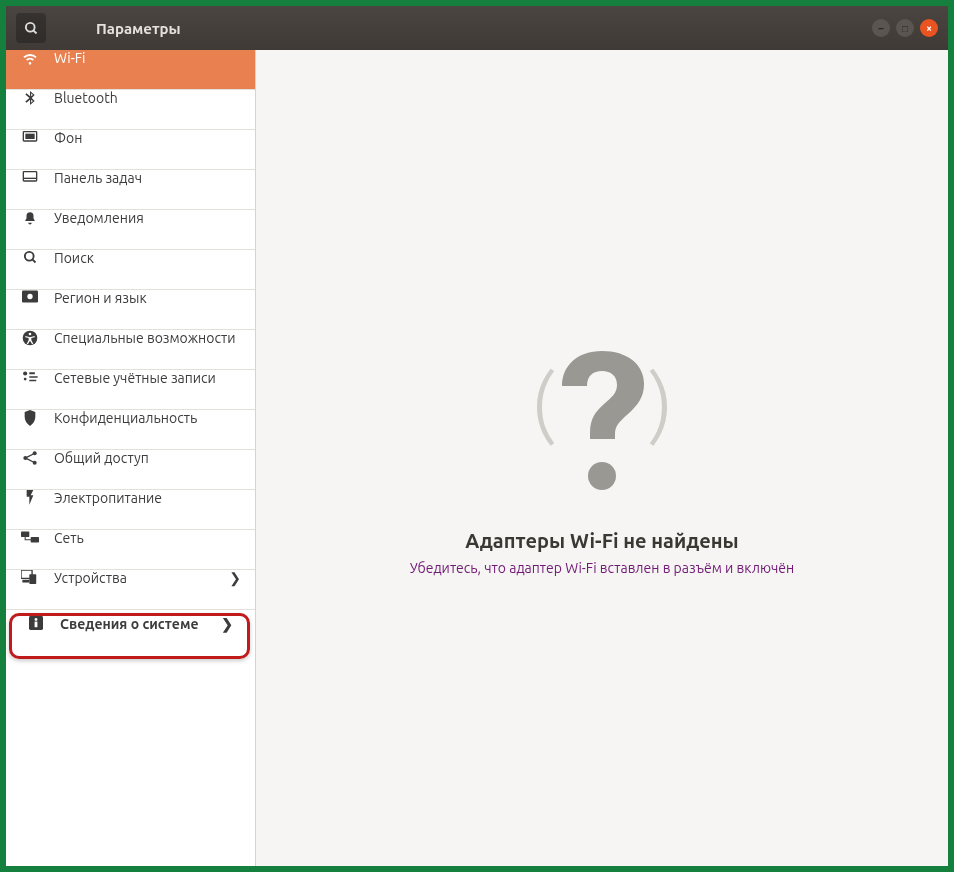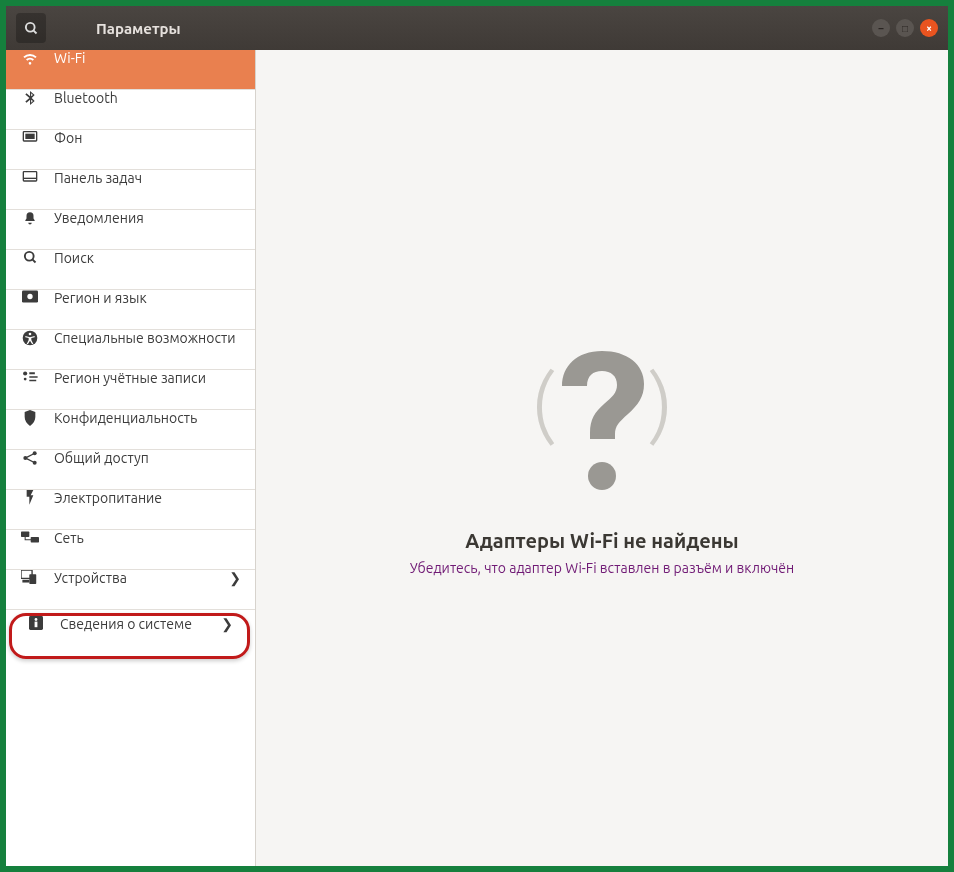--- a/index.html
+++ b/index.html
@@ -13,21 +13,21 @@
   .winctl .close { background: #e95420; color:#fff; }
   .body { display: flex; height: calc(100% - 44px); }
   .sidebar { width: 250px; background: #fff; border-right: 1px solid #d7d3cd; overflow-y: auto; }
   .content { flex: 1; background: #f6f5f3; display:flex; flex-direction:column; align-items:center; justify-content:center; padding:20px; }
   .row { height: 40px; display: flex; padding: 0 14px; border-bottom: 1px solid #e3dfda; cursor: pointer; font-size: 14px; color: #3c3c3c; position:relative; }
   .row .ic { width: 20px; display:flex; justify-content:center; margin-right: 14px; color:#3c3c3c; font-size:15px; }
   .row .lbl { flex:1; }
   .row .chev { color:#3c3c3c; font-size:14px; }
   .row.active { background: #e9804f; color: #fff; }
   .row.active .ic { color:#fff; }
-  .highlight-wrap { border: 3px solid #c11a1a; border-radius: 17px; box-shadow: 0 2px 4px rgba(0,0,0,0.2); margin: 3px 5px 3px 3px; }
+  .highlight-wrap { border: 3px solid #c11a1a; border-radius: 10px; box-shadow: 0 2px 4px rgba(0,0,0,0.2); margin: 3px 5px 3px 3px; font-weight: bold; }
   .highlight-wrap .row { border-bottom: none; }
   .qmark-wrap { display:flex; align-items:center; justify-content:center; margin-bottom: 28px; }
   .qmark { color:#9a9893; }
   .paren { color:#cfcdc8; font-size: 80px; font-weight: 300; margin: 0 -8px; position:relative; top:-20px; }
   .msg-title { font-size: 20px; font-weight: 700; color: #3b3833; margin-bottom: 8px; }
   .msg-sub { font-size: 14px; color: #701a75; }
   svg { display:block; }
 </style>
 </head>
 <body>
@@ -120,21 +120,21 @@
           <span class="lbl">Специальные возможности</span>
         </div>
         <div class="row">
           <span class="ic">
             <svg width="18" height="14" viewBox="0 0 26 18" fill="currentColor">
               <circle cx="6" cy="4" r="3"></circle>
               <circle cx="6" cy="12" r="2"></circle>
               <path d="M12 2l8 0 0 3-8 0zM12 8l12 0 0 2-12 0zM12 13l10 0 0 2-10 0z"></path>
             </svg>
           </span>
-          <span class="lbl">Регион учётные записи</span>
+          <span class="lbl">Сетевые учётные записи</span>
         </div>
         <div class="row">
           <span class="ic">
             <svg width="14" height="16" viewBox="0 0 20 24" fill="currentColor">
               <path d="M10 0L2 3v7c0 6 3 10 8 14 5-4 8-8 8-14V3L10 0z"></path>
               <path fill="#fff" d="M10 5a3 3 0 00-3 3v1H6v6h8v-6h-1V8a3 3 0 00-3-3zm-1 4V8a1 1 0 012 0v1H9z" opacity="0"></path>
               <rect x="5" y="4" width="10" height="12" fill="none"></rect>
               <path d="M6 2h2v18H6zM10 2h2v18h-2zM14 2h2v18h-2z" opacity="0"></path>
             </svg>
           </span>

